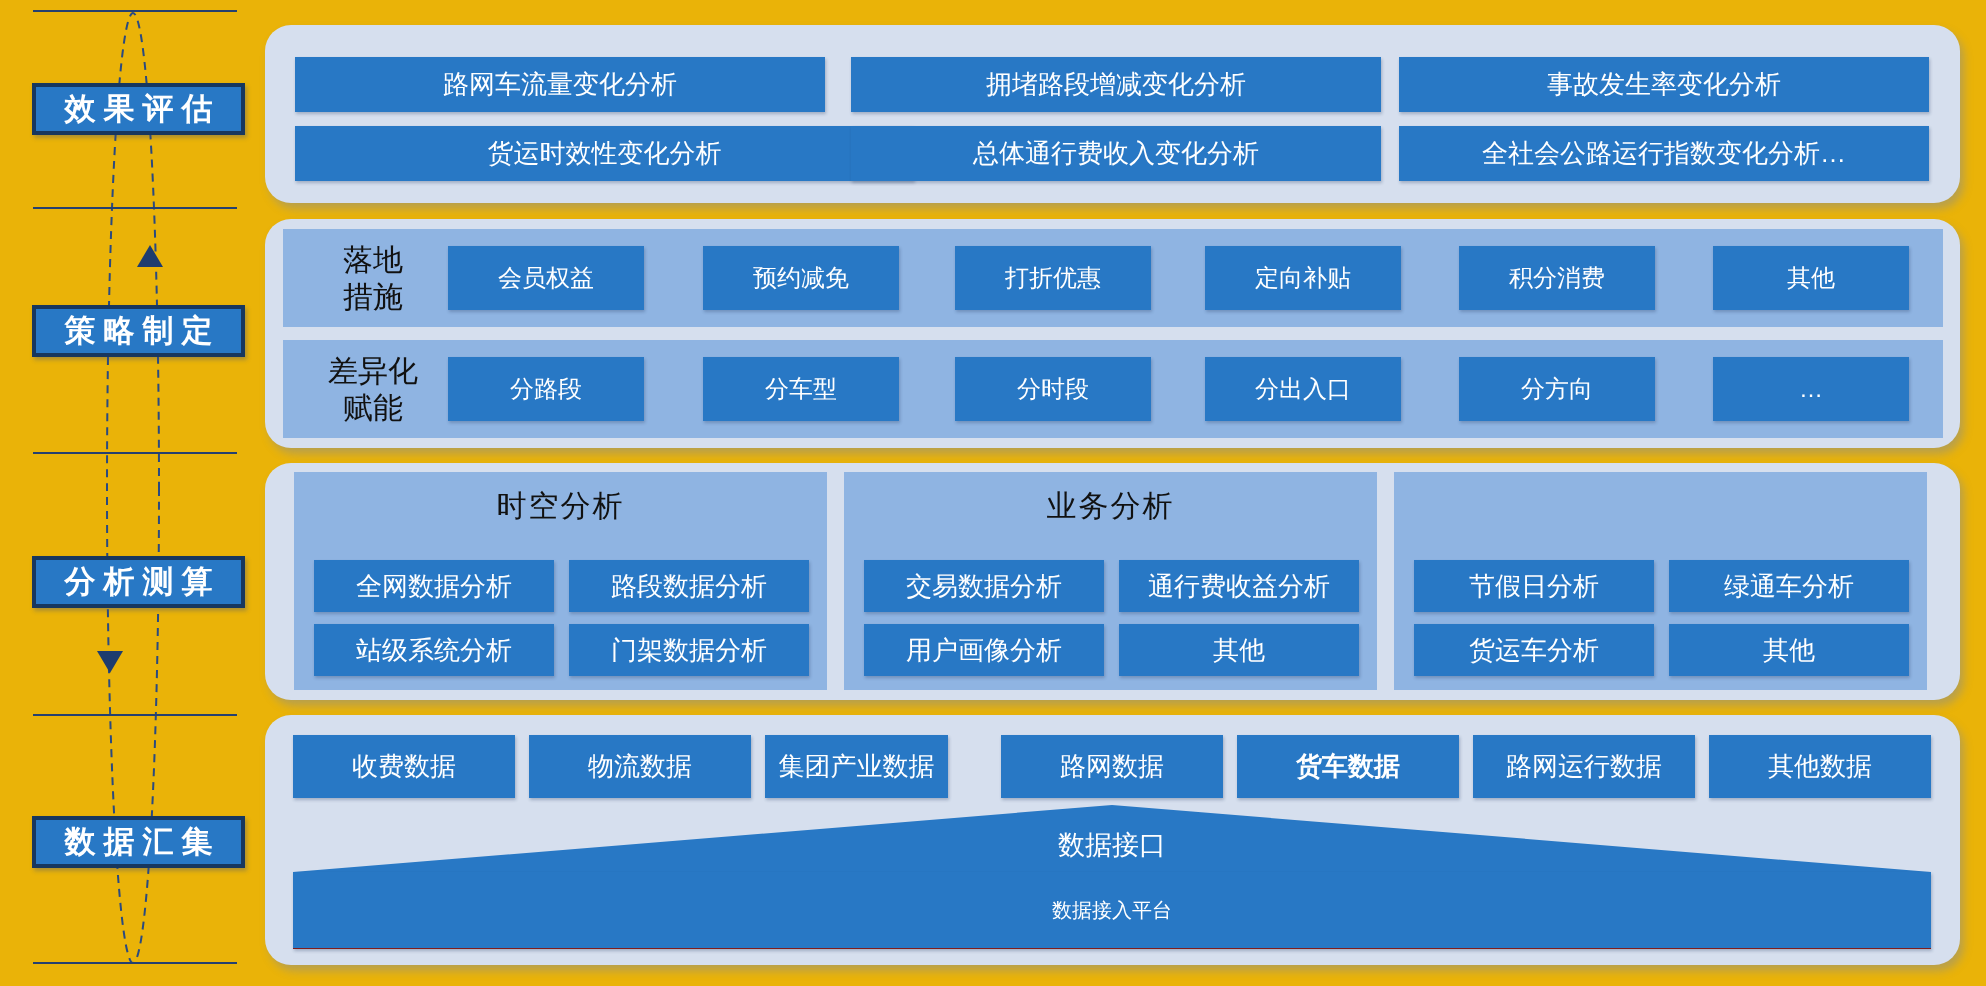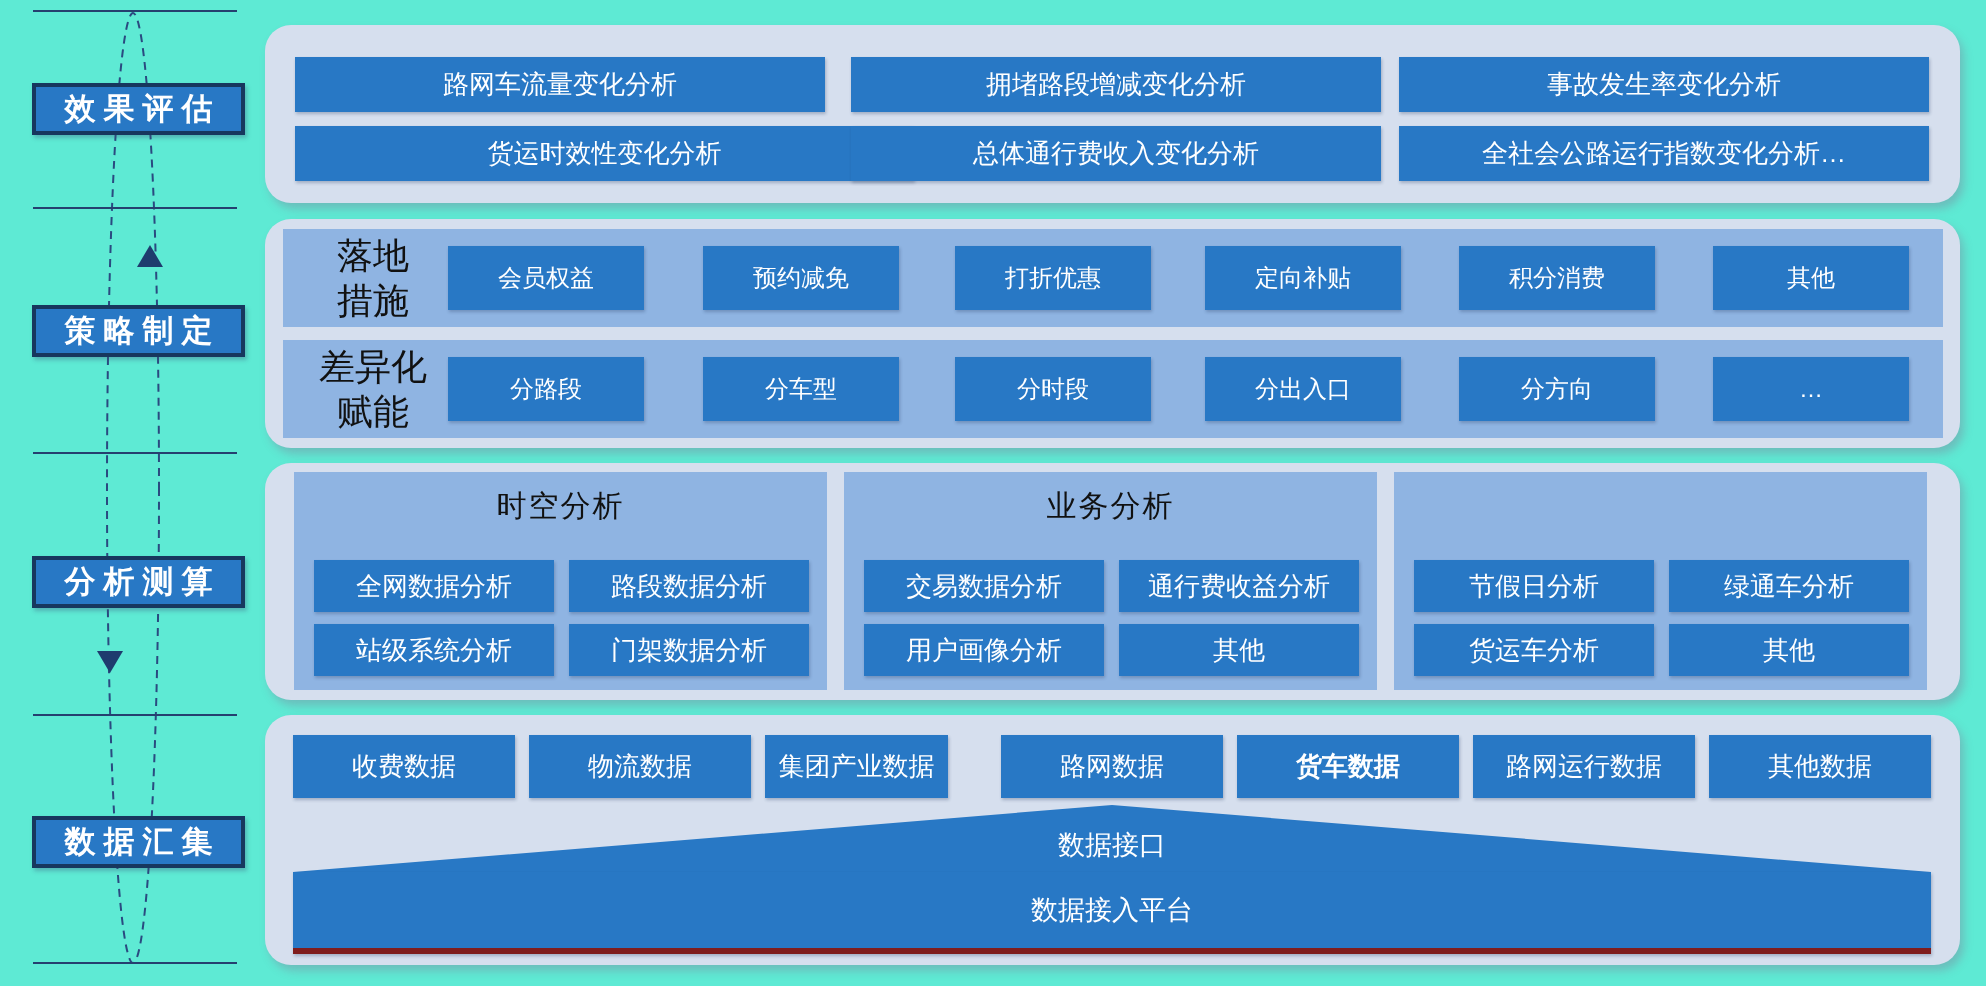--- a/index.html
+++ b/index.html
@@ -1,17 +1,17 @@
 <!DOCTYPE html>
 <html><head>
 <meta charset="utf-8">
 <style>
   html,body{margin:0;padding:0;background:#edf1f8;}
   .canvas{
-    position:relative;width:1986px;height:986px;background:#5eead4;
+    position:relative;width:1986px;height:986px;background:#eab308;
     font-family:"Liberation Sans","DejaVu Sans",sans-serif;overflow:hidden;
   }
   
   .sep{position:absolute;left:33px;width:204px;height:2px;background:#25406f;}
   .cycle-svg{position:absolute;left:0;top:0;width:260px;height:986px;}
   .stage{
     position:absolute;left:32px;width:197px;height:44px;
     background:#2878c5;border:4px solid #17375e;
     display:flex;align-items:center;justify-content:center;
     color:#ffffff;font-size:31px;font-weight:600;letter-spacing:8px;padding-left:8px;
@@ -26,37 +26,37 @@
     position:absolute;background:#2878c5;color:#ffffff;
     display:flex;align-items:center;justify-content:center;
     font-size:26px;font-weight:500;text-align:center;
     box-shadow:1px 2px 3px rgba(40,60,100,.3);
   }
   .blk.bold{font-weight:800;}
   .panel{position:absolute;background:#8fb4e2;}
   .rowlabel{
     position:absolute;left:20px;top:0;width:140px;height:100%;
     display:flex;align-items:center;justify-content:center;text-align:center;
-    color:#111111;font-size:36px;font-weight:500;line-height:1.25;white-space:pre-line;
+    color:#111111;font-size:30px;font-weight:500;line-height:1.25;white-space:pre-line;
   }
   .grouptitle{
     position:absolute;left:0;top:14px;width:100%;text-align:center;
     color:#111111;font-size:30px;font-weight:500;letter-spacing:2px;
   }
   .b2-blk{width:196px;height:64px;top:17px;font-size:24px;}
   .tri{
     position:absolute;background:#2878c5;
     clip-path:polygon(50% 0,100% 100%,0 100%);
     display:flex;align-items:flex-end;justify-content:center;
     color:#ffffff;font-size:27px;font-weight:500;padding-bottom:9px;box-sizing:border-box;
   }
   .platform{
-    position:absolute;background:#2878c5;border-bottom:6px solid #7f1d1d;
+    position:absolute;background:#2878c5;border-bottom:1px solid #7f1d1d;
     display:flex;align-items:center;justify-content:center;
-    color:#ffffff;font-size:27px;font-weight:500;
+    color:#ffffff;font-size:20px;font-weight:500;
     box-shadow:1px 2px 3px rgba(40,60,100,.3);
   }
 </style>
 </head>
 <body>
 
 <div class="canvas">
 
   <svg class="cycle-svg" viewBox="0 0 260 986">
     <ellipse cx="133" cy="488" rx="26" ry="475" fill="none" stroke="#2a4a80" stroke-width="2" stroke-dasharray="8 6"></ellipse>

